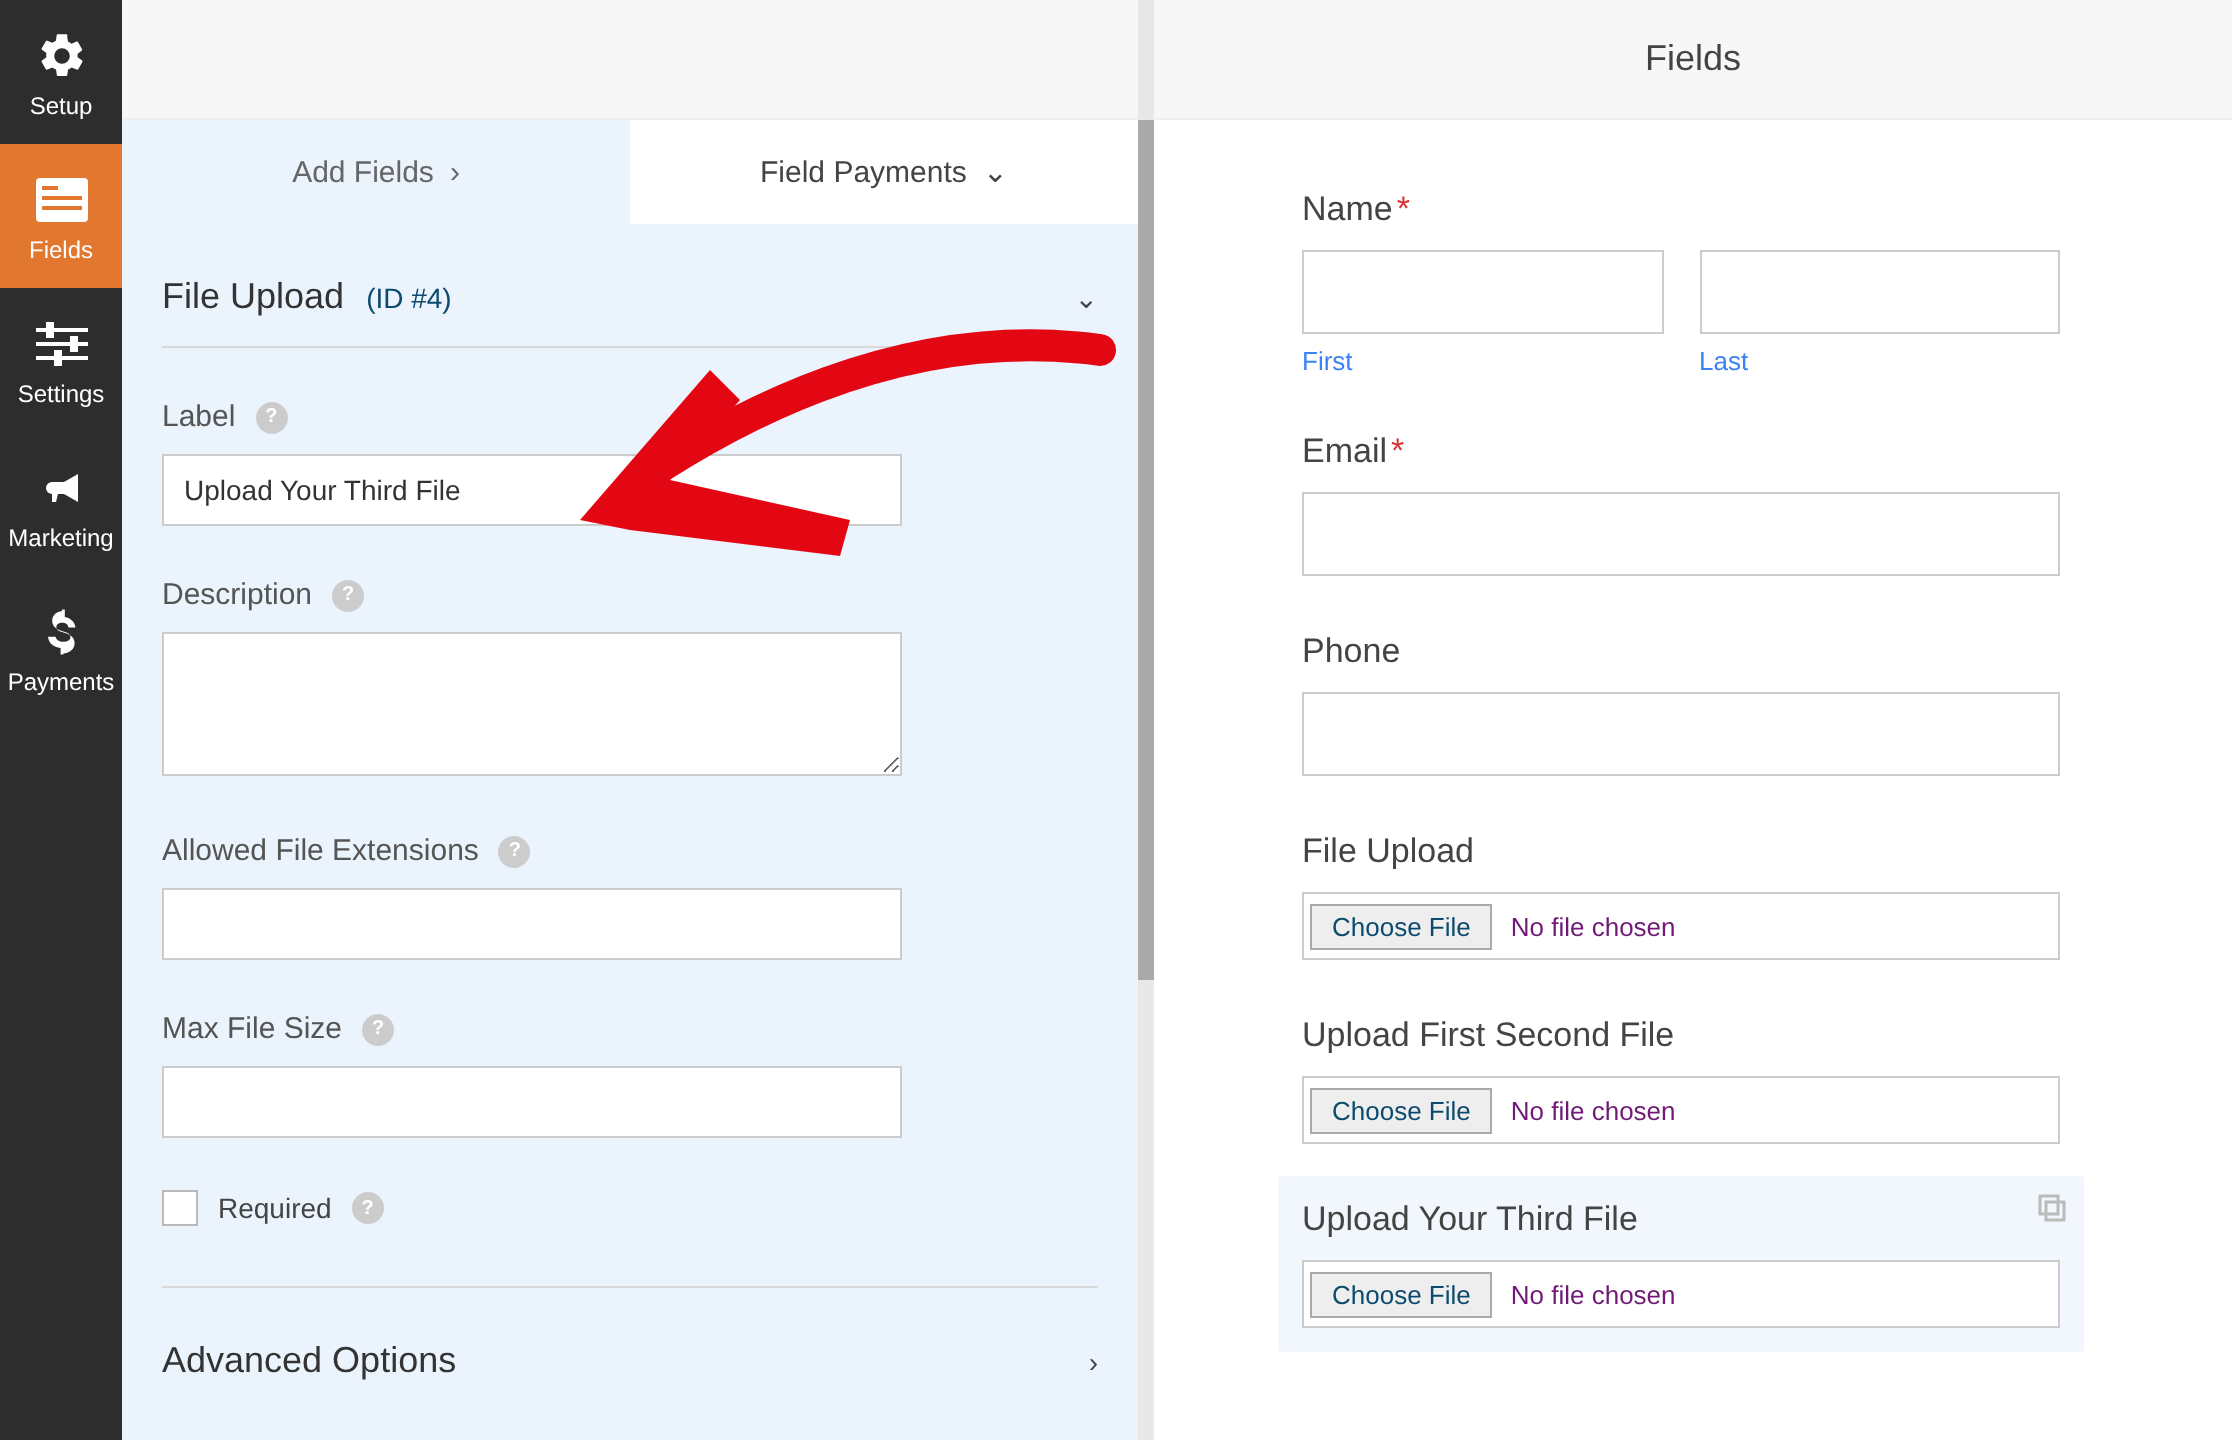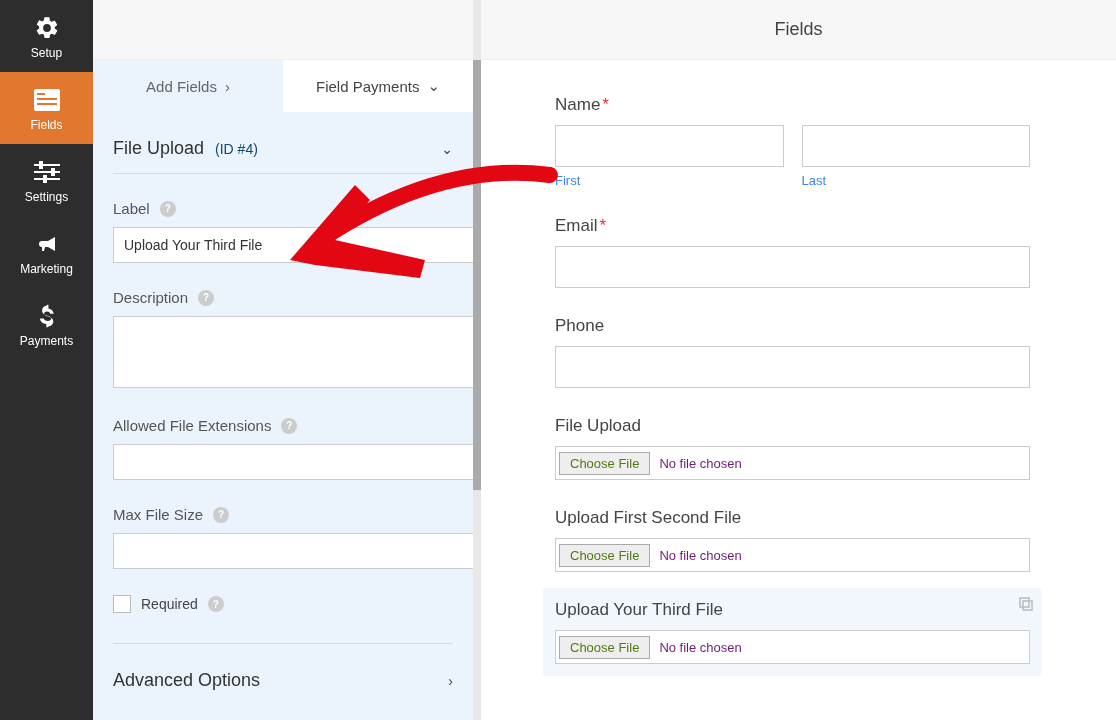--- a/index.html
+++ b/index.html
@@ -1,23 +1,23 @@
 <!DOCTYPE html>
 <html><head>
 <meta charset="utf-8">
 <style>
 * { box-sizing: border-box; margin: 0; padding: 0; }
 body { font-family: -apple-system, BlinkMacSystemFont, "Segoe UI", Arial, sans-serif; font-size: 14px; color: #444; width: 1116px; height: 720px; overflow: hidden; }
 .app { display: flex; height: 720px; }
-.sidebar { width: 93px; background: #2d2d2d; display: flex; flex-direction: column; }
+.sidebar { width: 61px; background: #2d2d2d; display: flex; flex-direction: column; }
 .sb-item { display: flex; flex-direction: column; align-items: center; justify-content: center; color: #fff; padding: 14px 0 12px; cursor: pointer; }
 .sb-item.active { background: #e27730; }
 .sb-item .icon { width: 28px; height: 28px; display: flex; align-items: center; justify-content: center; margin-bottom: 4px; }
 .sb-item .lbl { font-size: 12px; }
-.left-panel { width: 388px; display: flex; flex-direction: column; background: #ebf3fc; position: relative; border-right: 8px solid #999; }
+.left-panel { width: 516px; display: flex; flex-direction: column; background: #ebf3fc; position: relative; border-right: 8px solid #999; }
 .header { height: 60px; background: #f7f7f7; border-bottom: 1px solid #eee; }
 .tabs { display: flex; height: 52px; background: #ebf3fc; }
 .tab { flex: 1; display: flex; align-items: center; justify-content: center; color: #666; cursor: pointer; font-size: 15px; gap: 8px; }
 .tab.active { background: #fff; color: #444; }
 .pane { padding: 0 20px 20px; overflow-y: auto; flex: 1; }
 .section-header { display: flex; align-items: center; justify-content: space-between; padding: 26px 0 14px; border-bottom: 1px solid #d9d9d9; cursor: pointer; }
 .section-title { font-size: 18px; color: #333; font-weight: 400; }
 .section-title .sub { color: #0c4a6e; font-size: 14px; margin-left: 6px; }
 .section-header.sub { border-top: 1px solid #d9d9d9; margin-top: 30px; border-bottom: none; }
 .field-block { padding-top: 26px; }
@@ -34,21 +34,21 @@
 .form-area { padding: 35px 86px 0 74px; overflow-y: auto; flex: 1; }
 .form-field { margin-bottom: 28px; }
 .form-label { font-size: 17px; color: #444; margin-bottom: 10px; font-weight: 500; }
 .req { color: #d63638; margin-left: 2px; }
 .name-row { display: flex; gap: 18px; }
 .name-col { flex: 1; }
 .name-col input { width: 100%; height: 42px; border: 1px solid #ccc; padding: 0 10px; }
 .name-sub { font-size: 13px; color: #3b82f6; margin-top: 6px; }
 .form-input { width: 100%; height: 42px; border: 1px solid #ccc; padding: 0 10px; }
 .file-row { display: flex; align-items: center; border: 1px solid #ccc; height: 34px; background: #fff; }
-.file-btn { background: #eee; border: 1px solid #aaa; color: #4d7c0f; padding: 3px 10px; margin: 3px; font-size: 13px; cursor: pointer; }
+.file-btn { background: #eee; border: 1px solid #aaa; color: #0c4a6e; padding: 3px 10px; margin: 3px; font-size: 13px; cursor: pointer; }
 .file-txt { color: #701a75; font-size: 13px; padding-left: 6px; }
 .form-field.selected { background: #f2f7fd; padding: 12px; margin: -12px -12px 16px -12px; border-radius: 2px; position: relative; }
 .dup-icon { position: absolute; right: 8px; top: 8px; color: #bbb; }
 .arrow-annotation { position: absolute; top: 130px; left: 220px; pointer-events: none; z-index: 100; }
 </style>
 </head>
 <body>
 
 <div class="app">
   <div class="sidebar">

